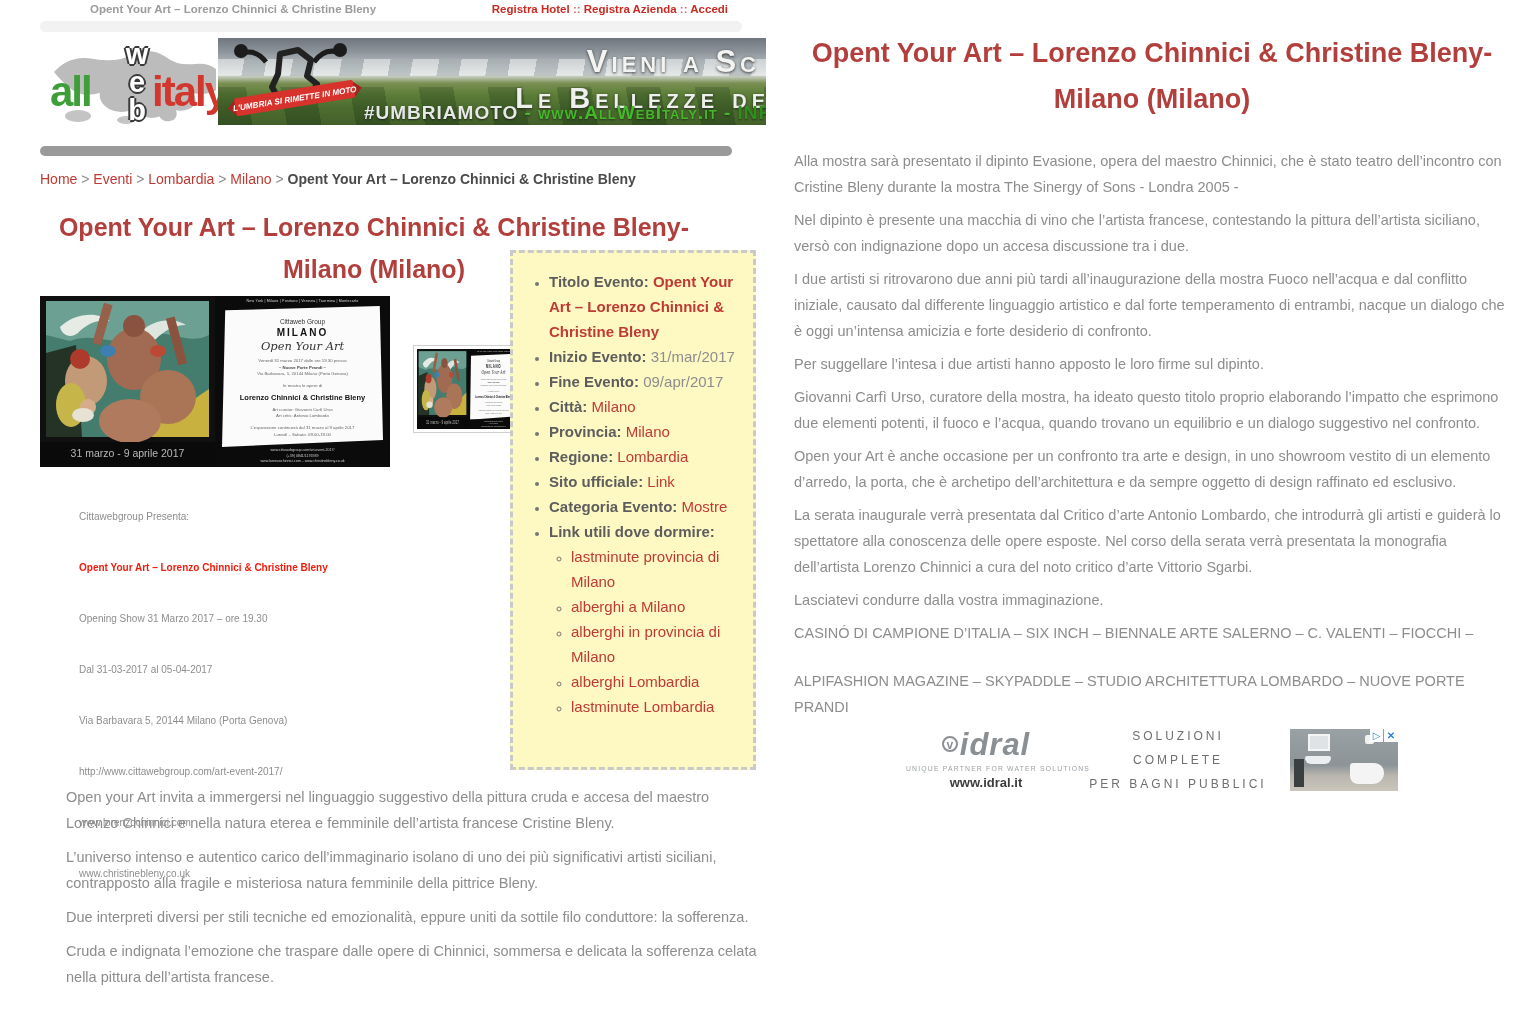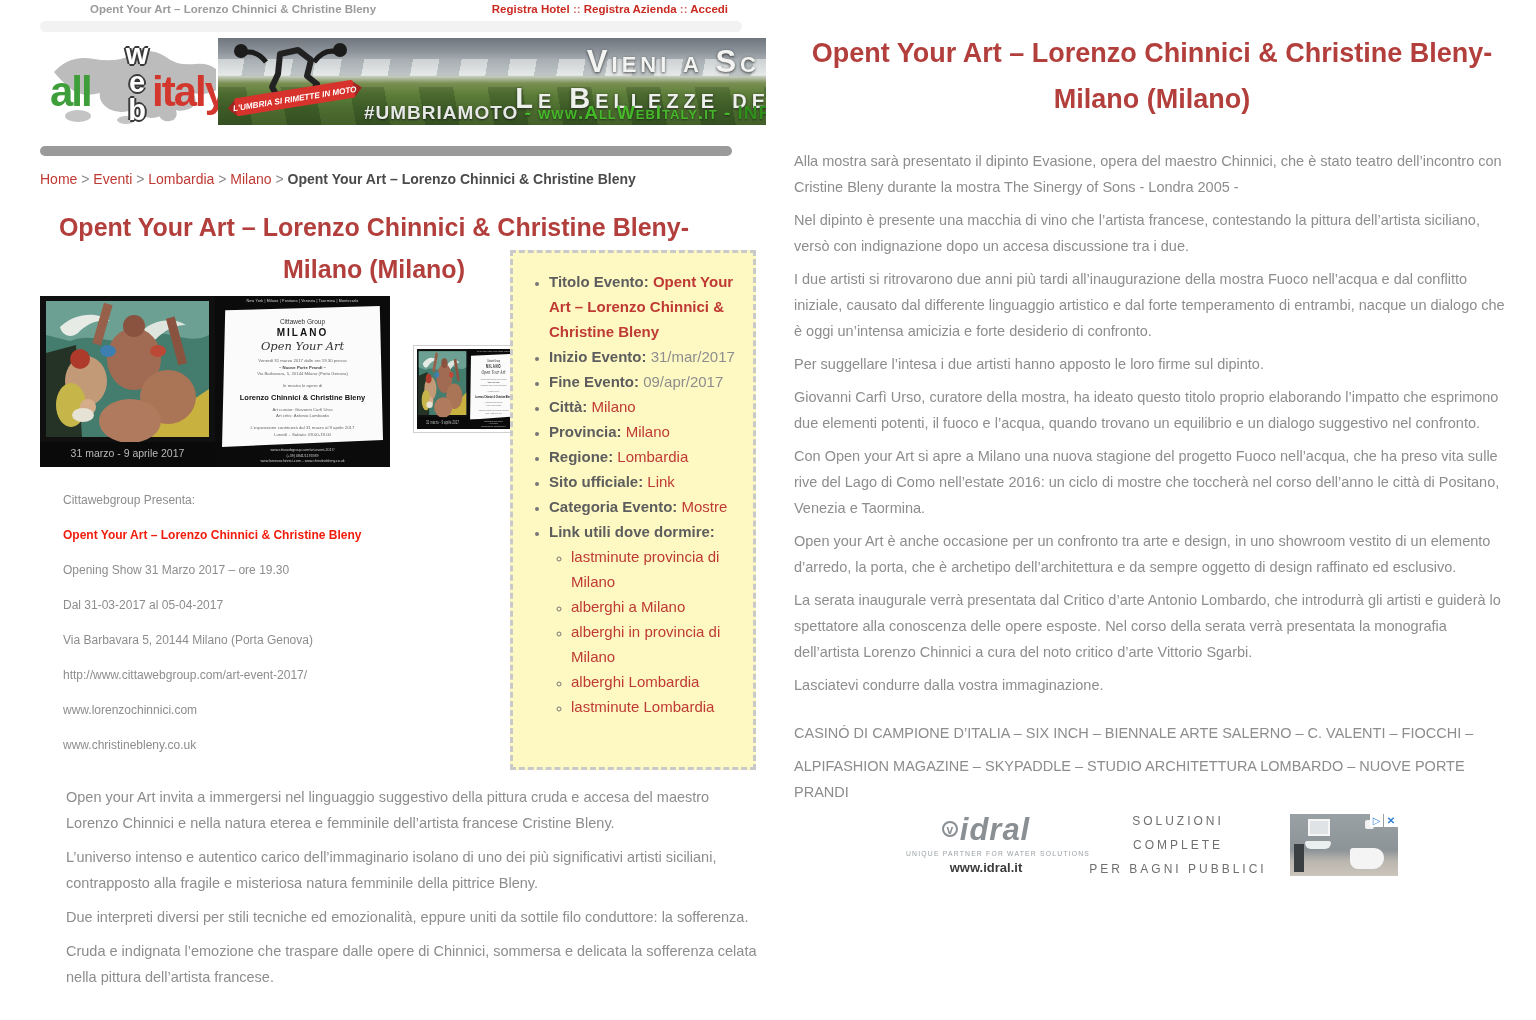--- a/index.html
+++ b/index.html
@@ -93,21 +93,21 @@
   .detail-label{font-weight:bold;color:var(--label);}
   .detail-value.link{color:var(--link);cursor:pointer;}
   .detail-value.bold{font-weight:bold;}
   .sub-list{list-style:circle;margin:0;padding:0 0 0 22px;}
   .sub-item{font-size:15px;line-height:25px;}
   .sub-item::marker{color:#777;font-size:12px;}
   .sub-link{color:var(--link);text-decoration:none;cursor:pointer;}
 
   
   .left-text{position:absolute;left:63px;top:483px;width:430px;}
-  .info-line{margin:0;font-size:12px;line-height:35px;color:var(--gray);white-space:nowrap;}
+  .info-line{margin:16px;font-size:10px;line-height:35px;color:var(--gray);white-space:nowrap;}
   .info-line.red-bold{color:var(--bright);font-weight:bold;}
   .left-paragraphs{position:absolute;left:66px;top:784px;width:696px;}
   .para{margin:0 0 8px;font-size:14.5px;line-height:26px;color:var(--gray);}
 
   
   .right-paragraphs{margin:26px 26px 0;}
   .right-paragraphs .para{margin-bottom:7px;}
   .right-paragraphs .para:nth-child(10){margin-top:22px;}
 
   
@@ -327,21 +327,20 @@
 
 <div class="right-pane">
   <h1 class="page-title right-title"><span>Opent Your Art – Lorenzo Chinnici  &amp; Christine Bleny-</span><br><span>Milano (Milano)</span></h1>
 
   <div class="right-paragraphs">
       <p class="para">Alla mostra sarà presentato il dipinto Evasione, opera del maestro Chinnici, che è stato teatro dell’incontro con Cristine Bleny durante la mostra The Sinergy of Sons - Londra 2005 -</p>
       <p class="para">Nel dipinto è presente una macchia di vino che l’artista francese, contestando la pittura dell’artista siciliano, versò con indignazione dopo un accesa discussione tra i due.</p>
       <p class="para">I due artisti si ritrovarono due anni più tardi all’inaugurazione della mostra Fuoco nell’acqua e dal conflitto iniziale, causato dal differente linguaggio artistico e dal forte temperamento di entrambi, nacque un dialogo che è oggi un’intensa amicizia e forte desiderio di confronto.</p>
       <p class="para">Per suggellare l’intesa i due artisti hanno apposto le loro firme sul dipinto.</p>
       <p class="para">Giovanni Carfì Urso, curatore della mostra, ha ideato questo titolo proprio elaborando l’impatto che esprimono due elementi potenti, il fuoco e l’acqua, quando trovano un equilibrio e un dialogo suggestivo nel confronto.</p>
-      <p class="para">Con Open your Art si apre a Milano una nuova stagione del progetto Fuoco nell’acqua, che ha preso vita sulle rive del Lago di Como nell’estate 2016: un ciclo di mostre che toccherà nel corso dell’anno le città di Positano, Venezia e Taormina.</p>
       <p class="para">Open your Art è anche occasione per un confronto tra arte e design, in uno showroom vestito di un elemento d’arredo, la porta, che è archetipo dell’architettura e da sempre oggetto di design raffinato ed esclusivo.</p>
       <p class="para">La serata inaugurale verrà presentata dal Critico d’arte Antonio Lombardo, che introdurrà gli artisti e guiderà lo spettatore alla conoscenza delle opere esposte. Nel corso della serata verrà presentata la monografia dell’artista Lorenzo Chinnici a cura del noto critico d’arte Vittorio Sgarbi.</p>
       <p class="para">Lasciatevi condurre dalla vostra immaginazione.</p>
       <p class="para">CASINÓ DI CAMPIONE D’ITALIA – SIX INCH – BIENNALE ARTE SALERNO – C. VALENTI – FIOCCHI –</p>
       <p class="para">ALPIFASHION MAGAZINE – SKYPADDLE – STUDIO ARCHITETTURA LOMBARDO – NUOVE PORTE PRANDI</p>
     </div>
 
   <div class="ad">
     <div class="ad-logo">
       <div class="ad-brand-row"><span class="ad-glyph">v</span><span class="ad-brand">idral</span></div>

